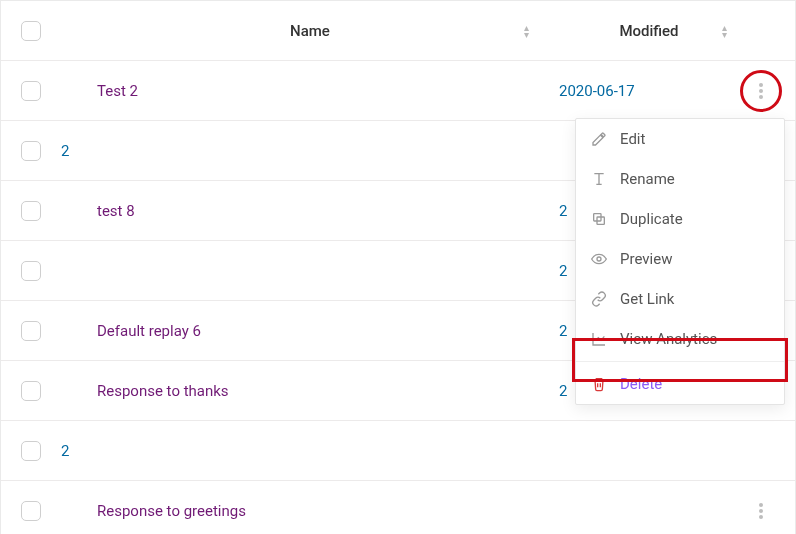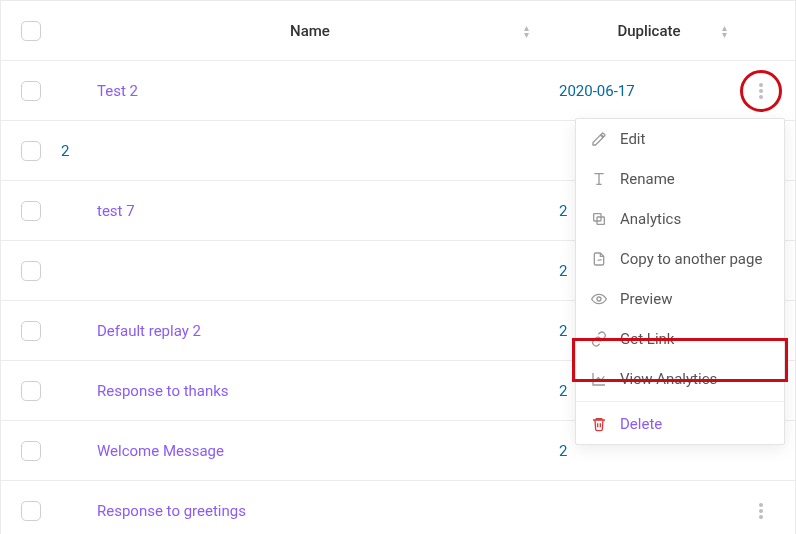--- a/index.html
+++ b/index.html
@@ -40,21 +40,21 @@
       border-radius: 5px;
       background: #fff;
     }
     .col-name {
       flex: 1;
       display: flex;
       align-items: center;
       padding-left: 4px;
     }
     .name-text {
-      color: #8b5cf6;
+      color: #701a75;
     }
     .indent { padding-left: 36px; }
     .col-mod {
       width: 180px;
       display: flex;
       align-items: center;
       color: #0369a1;
     }
     .col-actions {
       width: 44px;
@@ -156,21 +156,21 @@
       <div class="checkbox"></div>
     </div>
     <div class="th-name">
       <span>Name</span>
       <span class="sort-arrows">
         <span>▴</span>
           <span>▾</span>
       </span>
     </div>
     <div class="th-mod">
-      <span>Duplicate</span>
+      <span>Modified</span>
       <span class="sort-arrows">
         <span>▴</span>
           <span>▾</span>
       </span>
     </div>
     <div class="col-actions"></div>
   </div>
 
   <div class="trow">
     <div class="col-check">
@@ -201,21 +201,21 @@
         <span>2</span>
       </div>
     <div class="col-actions"></div>
   </div>
 
   <div class="trow">
     <div class="col-check">
         <div class="checkbox"></div>
       </div>
     <div class="col-name indent">
-        <span class="name-text">test 7</span>
+        <span class="name-text">test 8</span>
       </div>
     <div class="col-mod">
         <span>2</span>
       </div>
     <div class="col-actions"></div>
   </div>
 
   <div class="trow">
     <div class="col-check">
         <div class="checkbox"></div>
@@ -227,21 +227,21 @@
         <span>2</span>
       </div>
     <div class="col-actions"></div>
   </div>
 
   <div class="trow">
     <div class="col-check">
         <div class="checkbox"></div>
       </div>
     <div class="col-name indent">
-        <span class="name-text">Default replay 2</span>
+        <span class="name-text">Default replay 6</span>
       </div>
     <div class="col-mod">
         <span>2</span>
       </div>
     <div class="col-actions"></div>
   </div>
 
   <div class="trow">
     <div class="col-check">
         <div class="checkbox"></div>
@@ -251,23 +251,20 @@
       </div>
     <div class="col-mod">
         <span>2</span>
       </div>
     <div class="col-actions"></div>
   </div>
 
   <div class="trow">
     <div class="col-check">
         <div class="checkbox"></div>
-      </div>
-    <div class="col-name indent">
-        <span class="name-text">Welcome Message</span>
       </div>
     <div class="col-mod">
         <span>2</span>
       </div>
     <div class="col-actions"></div>
   </div>
 
   <div class="trow">
     <div class="col-check">
         <div class="checkbox"></div>
@@ -306,31 +303,21 @@
     </span>
     <span>Rename</span>
   </div>
   <div class="menu-item">
     <span class="mi-icon">
       <svg width="16" height="16" viewBox="0 0 24 24" fill="none" stroke="currentColor" stroke-width="2">
           <rect x="9" y="9" width="11" height="11" rx="1"></rect>
           <rect x="4" y="4" width="11" height="11" rx="1"></rect>
         </svg>
     </span>
-    <span>Analytics</span>
-  </div>
-  <div class="menu-item">
-    <span class="mi-icon">
-      <svg width="16" height="16" viewBox="0 0 24 24" fill="none" stroke="currentColor" stroke-width="2">
-          <path d="M14 3H7a2 2 0 0 0-2 2v14a2 2 0 0 0 2 2h10a2 2 0 0 0 2-2V8l-5-5z"></path>
-          <path d="M14 3v5h5"></path>
-          <path d="M10 14l6-1"></path>
-        </svg>
-    </span>
-    <span>Copy to another page</span>
+    <span>Duplicate</span>
   </div>
   <div class="menu-item">
     <span class="mi-icon">
       <svg width="16" height="16" viewBox="0 0 24 24" fill="none" stroke="currentColor" stroke-width="2">
           <path d="M1 12s4-7 11-7 11 7 11 7-4 7-11 7S1 12 1 12z"></path>
           <circle cx="12" cy="12" r="3"></circle>
         </svg>
     </span>
     <span>Preview</span>
   </div>

